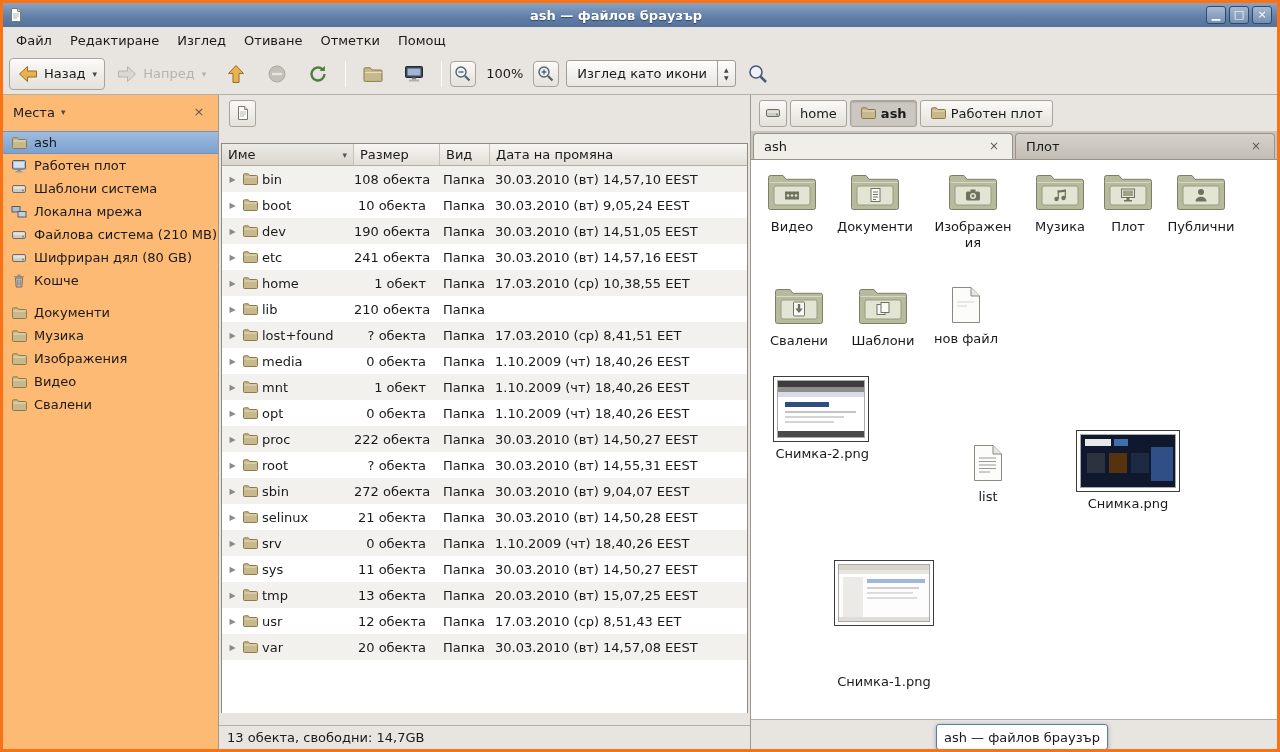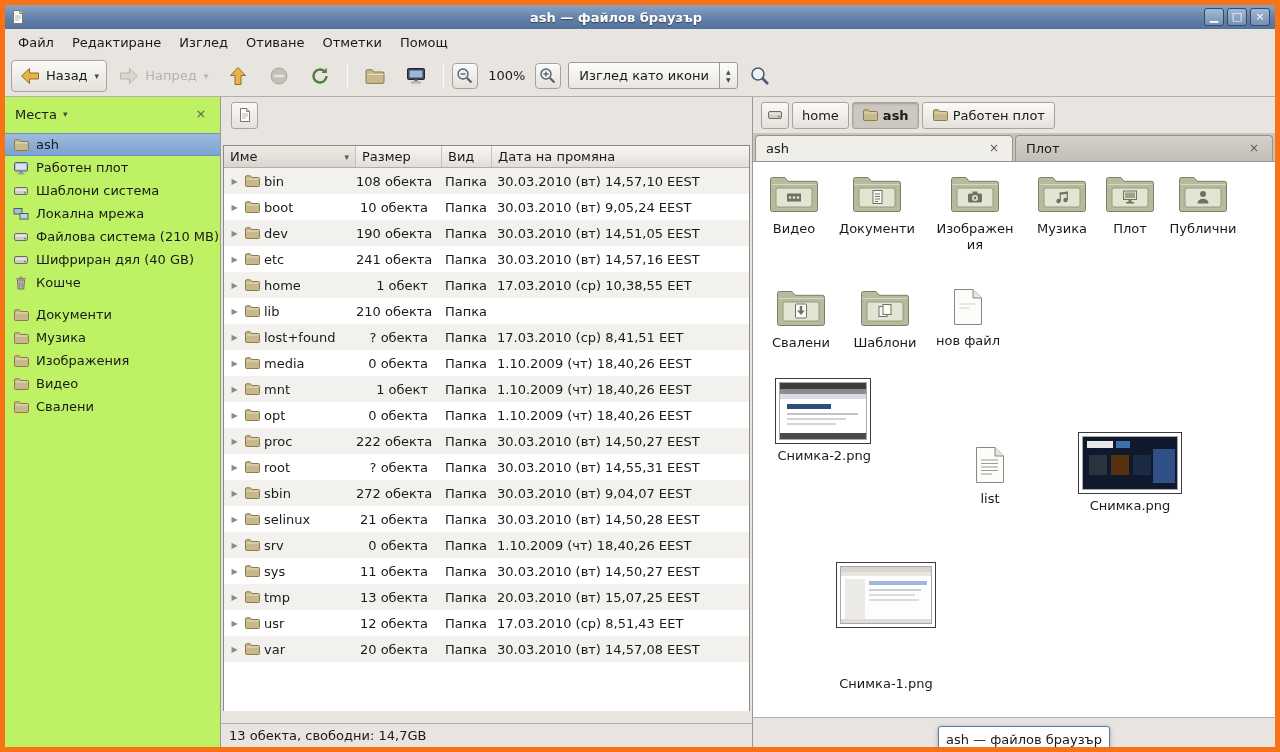--- a/index.html
+++ b/index.html
@@ -1,39 +1,39 @@
 <!DOCTYPE html>
 <html><head>
 <meta charset="utf-8">
 <style>
 *{margin:0;padding:0;box-sizing:border-box}
 html,body{width:1280px;height:752px;overflow:hidden}
 body{font:13px "DejaVu Sans",sans-serif;color:#1a1a1a;background:#555}
-.window{width:1280px;height:752px;display:flex;flex-direction:column;border:5px solid #f97316;background:#e8e5e0;position:relative;overflow:hidden}
+.window{width:1280px;height:752px;display:flex;flex-direction:column;border:3px solid #f97316;background:#e8e5e0;position:relative;overflow:hidden}
 .titlebar{height:24px;flex:0 0 24px;background:linear-gradient(#8ba3c3,#607ea7 60%,#54719b);display:flex;align-items:center;gap:6px;padding:0 5px}
 .appicon{width:18px;height:18px;display:flex;align-items:center}
 .title{flex:1;text-align:center;color:#fff;font-weight:bold;font-size:13px;text-shadow:0 1px 1px rgba(0,0,0,.45)}
 .winbtns{display:flex;gap:3px}
 .winbtn{width:20px;height:18px;border:1px solid #31496b;border-radius:3px;background:linear-gradient(#a5b8d2,#7490b3);color:#fff;font-size:11px;line-height:15px;text-align:center}
 .menubar{height:26px;flex:0 0 26px;background:#e8e5e0;display:flex;align-items:stretch;padding:0 4px}
 .menu-item{display:flex;align-items:center;padding:0 9px}
 .toolbar{height:42px;flex:0 0 42px;background:#e8e5e0;border-bottom:1px solid #b3afa7;display:flex;align-items:center;padding:0 6px;gap:3px}
 .tbtn{display:flex;align-items:center;gap:5px;height:32px;padding:0 7px;border:1px solid transparent;border-radius:4px}
 .tbtn.sm{height:26px;padding:0 3px}
 .tbtn.raised{background:linear-gradient(#fbfaf8,#e4e1db);border-color:#a8a39b;box-shadow:inset 0 1px 0 #fff}
 .tbtn.disabled{opacity:.55}
 .dd{font-size:9px;color:#4c4842;padding-left:2px}
 .dim{color:#8d8983}
 .tsep{width:1px;height:26px;background:#c0bcb4;border-right:1px solid #fbfaf8;margin:0 5px}
 .zlabel{padding:0 7px}
 .combo{height:27px;display:flex;align-items:center;border:1px solid #a19c94;border-radius:3px;background:linear-gradient(#fdfdfc,#e9e6e1);margin-left:4px}
 .combo .ctext{padding:0 10px;min-width:142px}
 .combo .cstepper{width:18px;align-self:stretch;border-left:1px solid #a19c94;display:flex;flex-direction:column;align-items:center;justify-content:center;font-size:6px;color:#444;line-height:1.3}
 .main{flex:1;display:flex;min-height:0}
-.sidebar{width:216px;flex:0 0 216px;background:#bef264;border-right:1px solid #9d9890;display:flex;flex-direction:column}
+.sidebar{width:216px;flex:0 0 216px;background:#fdba74;border-right:1px solid #9d9890;display:flex;flex-direction:column}
 .side-head{height:34px;flex:0 0 34px;display:flex;align-items:center;padding:0 10px;gap:4px}
 .closex{color:#5d5954;font-size:13px;width:18px;height:18px;text-align:center;line-height:17px}
 .places{flex:1;padding-top:2px}
 .place{height:23px;display:flex;align-items:center;gap:7px;padding:0 8px;white-space:nowrap}
 .place.selected{background:linear-gradient(#a0bbde,#7ba1d0);border-top:1px solid #6c93c4;border-bottom:1px solid #6c93c4}
 .psep{height:9px}
 .gfx,.gfx16{display:inline-flex;align-items:center}
 .midpane{width:532px;flex:0 0 532px;display:flex;flex-direction:column;background:#e8e5e0;border-right:1px solid #9d9890}
 .midtop{height:36px;flex:0 0 36px;display:flex;align-items:center;padding:0 10px}
 .sqbtn{width:27px;height:27px;border:1px solid #a8a39b;border-radius:3px;background:linear-gradient(#fbfaf8,#e4e1db);display:flex;align-items:center;justify-content:center}
@@ -258,21 +258,21 @@
             <span>Файлова система (210 MB)</span>
           </div>
           <div class="place">
             <span class="gfx16">
               <svg width="16" height="16" viewBox="0 0 16 16">
                 <rect x="1.5" y="4.5" width="13" height="7" rx="1.5" fill="#cfccc5" stroke="#6f6b63"></rect>
                 <rect x="2.5" y="5.5" width="11" height="2.5" fill="#e5e2dc"></rect>
                 <circle cx="12" cy="9.5" r="0.9" fill="#5f8f4e"></circle>
               </svg>
             </span>
-            <span>Шифриран дял (40 GB)</span>
+            <span>Шифриран дял (80 GB)</span>
           </div>
           <div class="place">
             <span class="gfx16">
               <svg width="16" height="16" viewBox="0 0 16 16">
                 <path d="M4.5 5 h7 l-0.7 9 h-5.6 z" fill="#c9c6bf" stroke="#6f6b63"></path>
                 <rect x="3" y="3" width="10" height="1.6" rx="0.8" fill="#8f8b83"></rect>
                 <rect x="6.3" y="1.6" width="3.4" height="1.6" rx="0.8" fill="#8f8b83"></rect>
                 <path d="M6.3 6.5 l0.3 6 M8 6.5 v6 M9.7 6.5 l-0.3 6" stroke="#8f8b83" fill="none"></path>
               </svg>
             </span>

